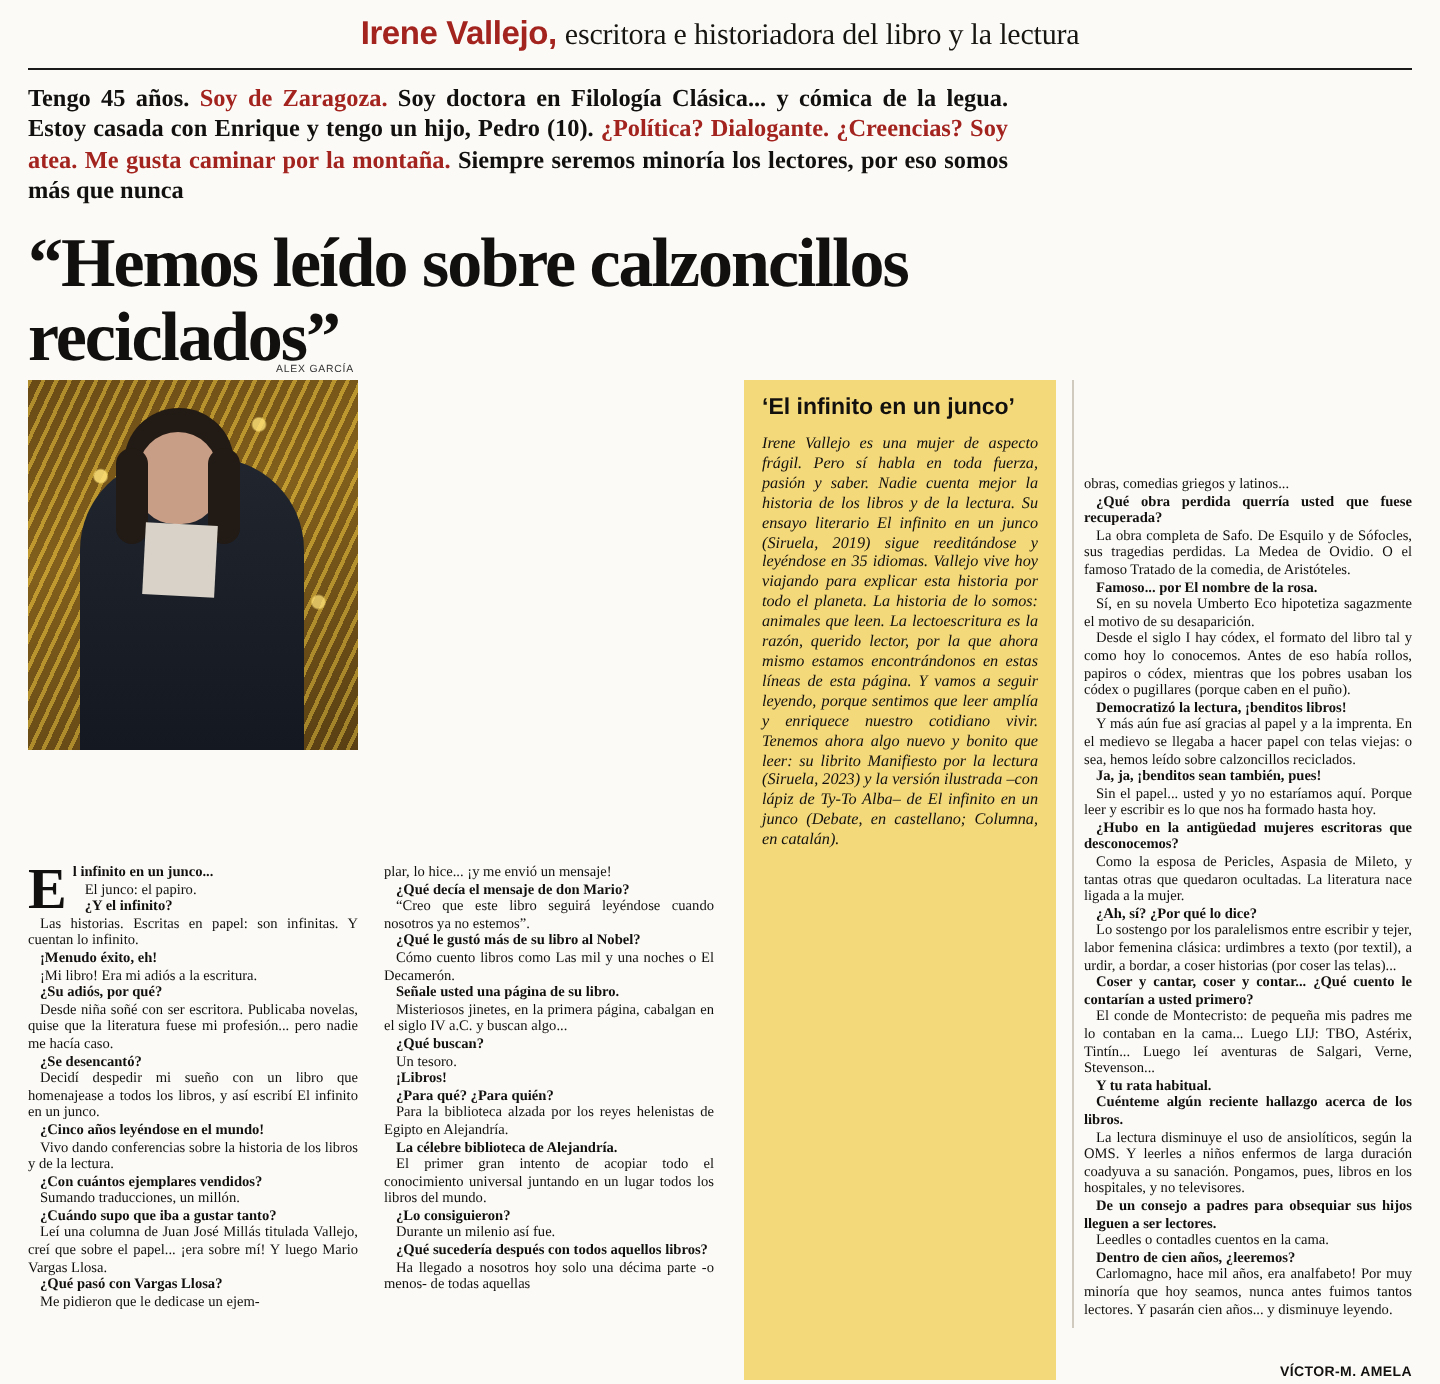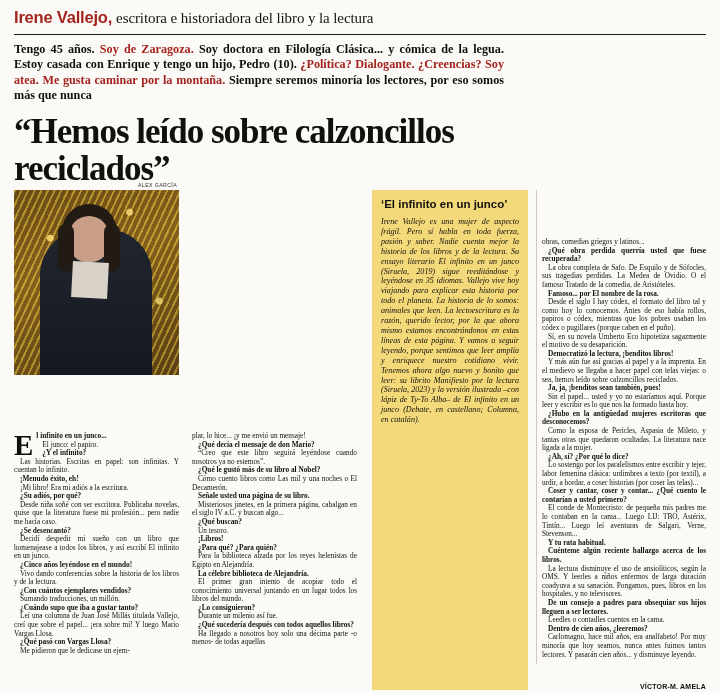--- a/index.html
+++ b/index.html
@@ -10,20 +10,21 @@
     color:#12100e;
     overflow:hidden;
   }
   .page{position:relative;width:720px;height:692px;box-sizing:border-box;padding:0 14px;}
 
   
   .headline-bar{
     position:relative;
     padding:8px 0 7px 0;
     border-bottom:1.5px solid #1a1a1a;
+    text-align:center;
   }
   .headline-bar .name{
     font-family:"Liberation Sans", sans-serif;
     font-weight:bold;
     font-size:16.5px;
     color:#a3231f;
     letter-spacing:-0.2px;
   }
   .headline-bar .subtitle{
     font-family:"Liberation Serif", serif;
@@ -220,22 +221,22 @@
     <div class="box" style="left:358px;top:0;width:156px;height:500px;">
       <h3>‘El infinito en un junco’</h3>
       <p>Irene Vallejo es una mujer de aspecto frágil. Pero sí habla en toda fuerza, pasión y saber. Nadie cuenta mejor la historia de los libros y de la lectura. Su ensayo literario El infinito en un junco (Siruela, 2019) sigue reeditándose y leyéndose en 35 idiomas. Vallejo vive hoy viajando para explicar esta historia por todo el planeta. La historia de lo somos: animales que leen. La lectoescritura es la razón, querido lector, por la que ahora mismo estamos encontrándonos en estas líneas de esta página. Y vamos a seguir leyendo, porque sentimos que leer amplía y enriquece nuestro cotidiano vivir. Tenemos ahora algo nuevo y bonito que leer: su librito Manifiesto por la lectura (Siruela, 2023) y la versión ilustrada –con lápiz de Ty-To Alba– de El infinito en un junco (Debate, en castellano; Columna, en catalán).</p>
     </div>
 
     <div class="col" id="col3" style="left:528px;top:0;width:164px;">
         <p class="noind">obras, comedias griegos y latinos...</p>
         <p class="q">¿Qué obra perdida querría usted que fuese recuperada?</p>
         <p>La obra completa de Safo. De Esquilo y de Sófocles, sus tragedias perdidas. La Medea de Ovidio. O el famoso Tratado de la comedia, de Aristóteles.</p>
         <p class="q">Famoso... por El nombre de la rosa.</p>
+        <p>Sí, en su novela Umberto Eco hipotetiza sagazmente el motivo de su desaparición.</p>
         <p>Desde el siglo I hay códex, el formato del libro tal y como hoy lo conocemos. Antes de eso había rollos, papiros o códex, mientras que los pobres usaban los códex o pugillares (porque caben en el puño).</p>
-        <p>Sí, en su novela Umberto Eco hipotetiza sagazmente el motivo de su desaparición.</p>
         <p class="q">Democratizó la lectura, ¡benditos libros!</p>
         <p>Y más aún fue así gracias al papel y a la imprenta. En el medievo se llegaba a hacer papel con telas viejas: o sea, hemos leído sobre calzoncillos reciclados.</p>
         <p class="q">Ja, ja, ¡benditos sean también, pues!</p>
         <p>Sin el papel... usted y yo no estaríamos aquí. Porque leer y escribir es lo que nos ha formado hasta hoy.</p>
         <p class="q">¿Hubo en la antigüedad mujeres escritoras que desconocemos?</p>
         <p>Como la esposa de Pericles, Aspasia de Mileto, y tantas otras que quedaron ocultadas. La literatura nace ligada a la mujer.</p>
         <p class="q">¿Ah, sí? ¿Por qué lo dice?</p>
         <p>Lo sostengo por los paralelismos entre escribir y tejer, labor femenina clásica: urdimbres a texto (por textil), a urdir, a bordar, a coser historias (por coser las telas)...</p>
         <p class="q">Coser y cantar, coser y contar... ¿Qué cuento le contarían a usted primero?</p>
         <p>El conde de Montecristo: de pequeña mis padres me lo contaban en la cama... Luego LIJ: TBO, Astérix, Tintín... Luego leí aventuras de Salgari, Verne, Stevenson...</p>

